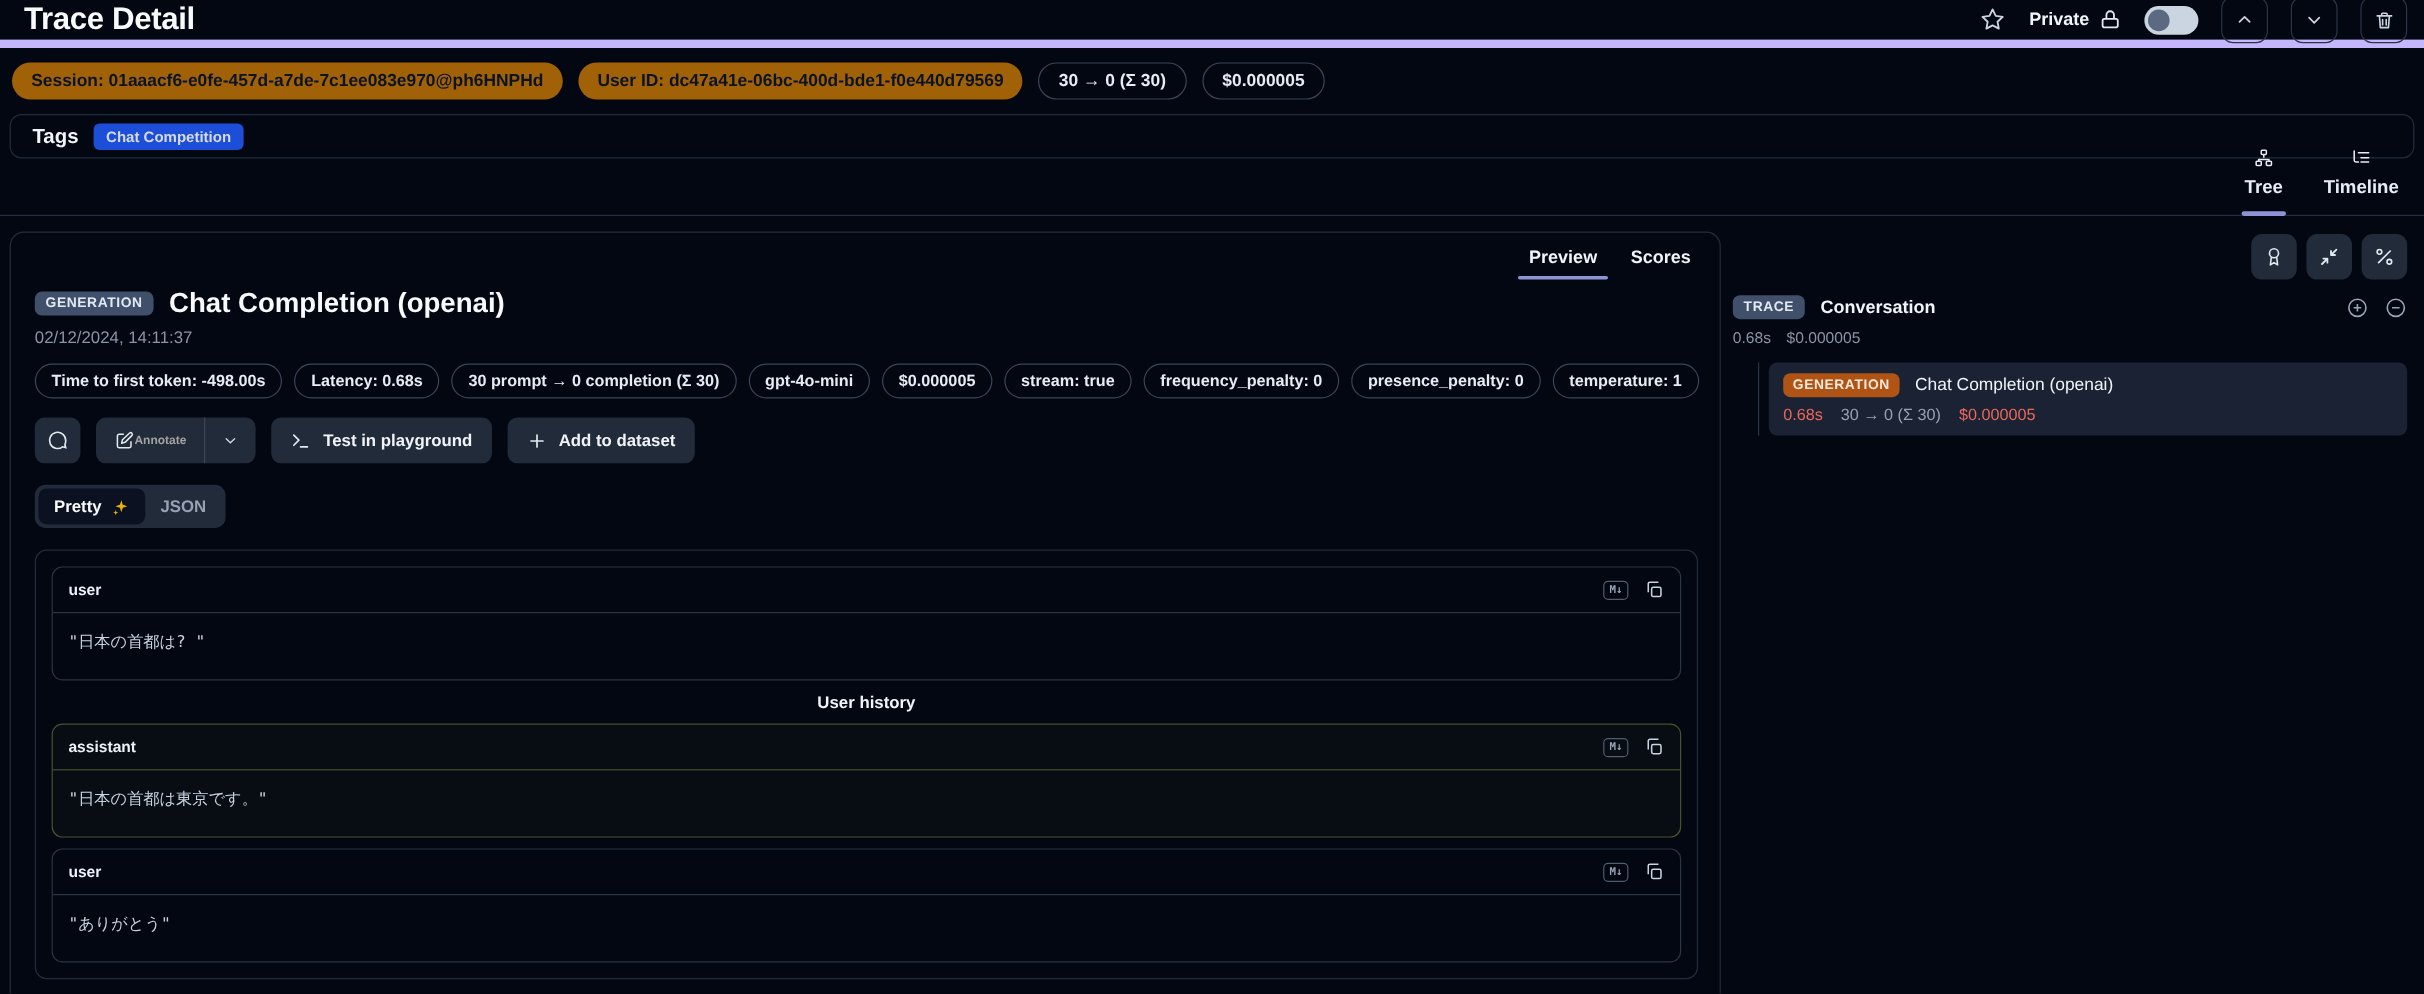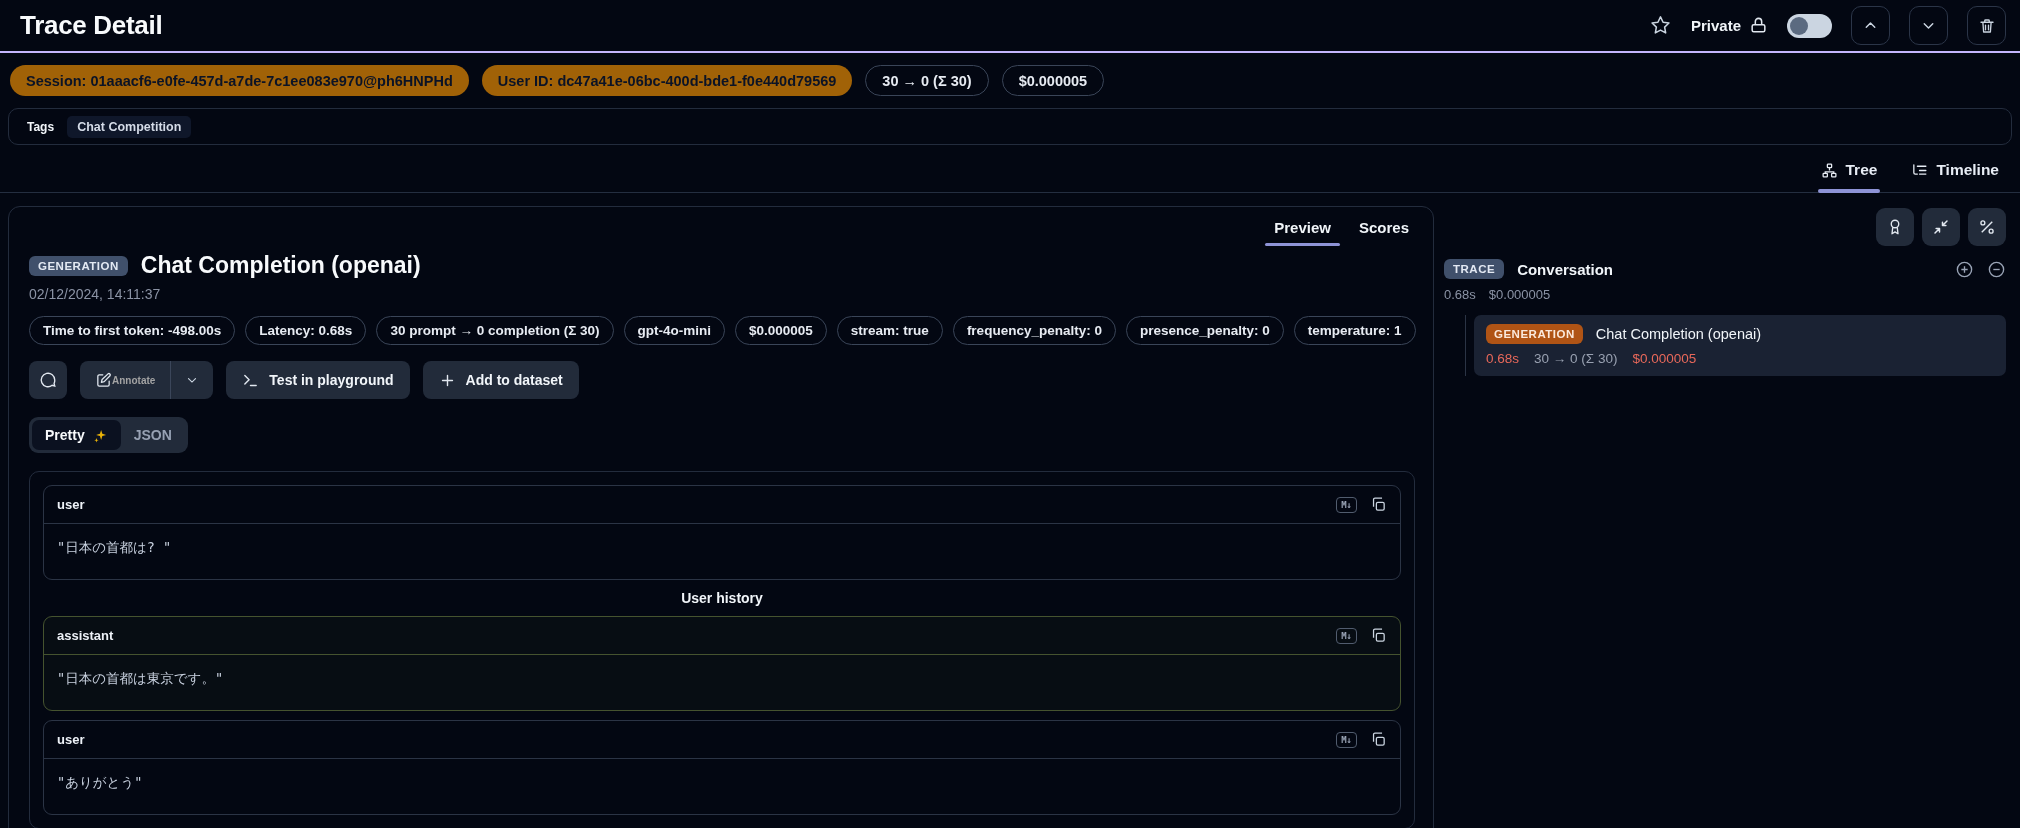--- a/index.html
+++ b/index.html
@@ -7,49 +7,49 @@
   body {
     background:#030712;
     color:#e5e7eb;
     font-family:"Liberation Sans", sans-serif;
     overflow:hidden;
     position:relative;
   }
   svg { display:block; }
 
   
-  .topbar { height:53px; display:flex; align-items:center; justify-content:space-between;
-            padding:0 14px 0 20px; border-bottom:2px solid #c4b5fd; }
+  .topbar { height:40px; display:flex; justify-content:space-between;
+            padding:0 14px 0 20px; border-bottom:7px solid #c4b5fd; }
   .page-title { font-size:26px; font-weight:700; color:#f8fafc; letter-spacing:-0.3px; }
   .topbar-right { display:flex; align-items:center; gap:19px; }
   .private-wrap { display:flex; align-items:center; gap:8px; font-size:15px; font-weight:700; color:#f1f5f9; }
   .switch { width:45px; height:24px; border-radius:12px; background:#cbd5e1; position:relative; cursor:pointer; }
   .switch .knob { position:absolute; left:3px; top:3px; width:18px; height:18px; border-radius:50%; background:#5b6a80; }
   .sq-btn { width:39px; height:39px; border:1px solid #2b3548; border-radius:10px;
             display:flex; align-items:center; justify-content:center; background:transparent; cursor:pointer; }
 
   
   .meta-row { display:flex; gap:13px; padding:12px 10px 0 10px; align-items:center; }
   .pill { height:31px; border-radius:16px; padding:0 16px; display:inline-flex; align-items:center;
           font-size:14.5px; font-weight:700; white-space:nowrap; }
   .pill.light { background:#a16207; color:#0b1326; }
   .pill.outline { border:1px solid #3a4558; color:#e7ebf2; font-weight:600; }
 
   
   .tags-box { margin:12px 8px 0; border:1px solid #232c3d; border-radius:10px; height:37px;
               display:flex; align-items:center; gap:13px; padding:0 18px; }
-  .tags-label { font-size:12px; font-weight:700; color:#f1f5f9; }
-  .tag-chip { background:#0f172a; color:#d5dce8; font-size:12.5px; font-weight:700;
+  .tags-label { font-size:17px; font-weight:700; color:#f1f5f9; }
+  .tag-chip { background:#1d4ed8; color:#d5dce8; font-size:12.5px; font-weight:700;
               padding:4px 10px; border-radius:5px; }
 
   
   .view-tabs { display:flex; justify-content:flex-end; gap:28px; padding:0 18px;
                border-bottom:1px solid #242e40; height:48px; align-items:flex-end; }
   .vtab { display:flex; align-items:center; gap:8px; font-size:15.5px; font-weight:600;
-          color:#e8edf5; padding:0 3px 13px; position:relative; cursor:pointer; }
+          color:#e8edf5; padding:0 3px 13px; position:relative; cursor:pointer;flex-direction:column; }
   .vtab.active::after { content:''; position:absolute; left:0; right:0; bottom:-1px; height:4px;
                         border-radius:2px; background:#8e93d6; }
 
   
   .content { display:flex; padding:13px 8px 0; gap:10px; height:640px; }
 
   .main-panel { width:1426px; flex-shrink:0; border:1px solid #232c3d; border-radius:12px; height:720px; }
   .panel-tabs { display:flex; justify-content:flex-end; padding:2px 10px 0; }
   .ptab { padding:10px 14px 10px; font-size:15px; font-weight:700; color:#f1f5f9; position:relative; cursor:pointer; }
   .ptab.active::after { content:''; position:absolute; left:5px; right:5px; bottom:0; height:3.5px;

